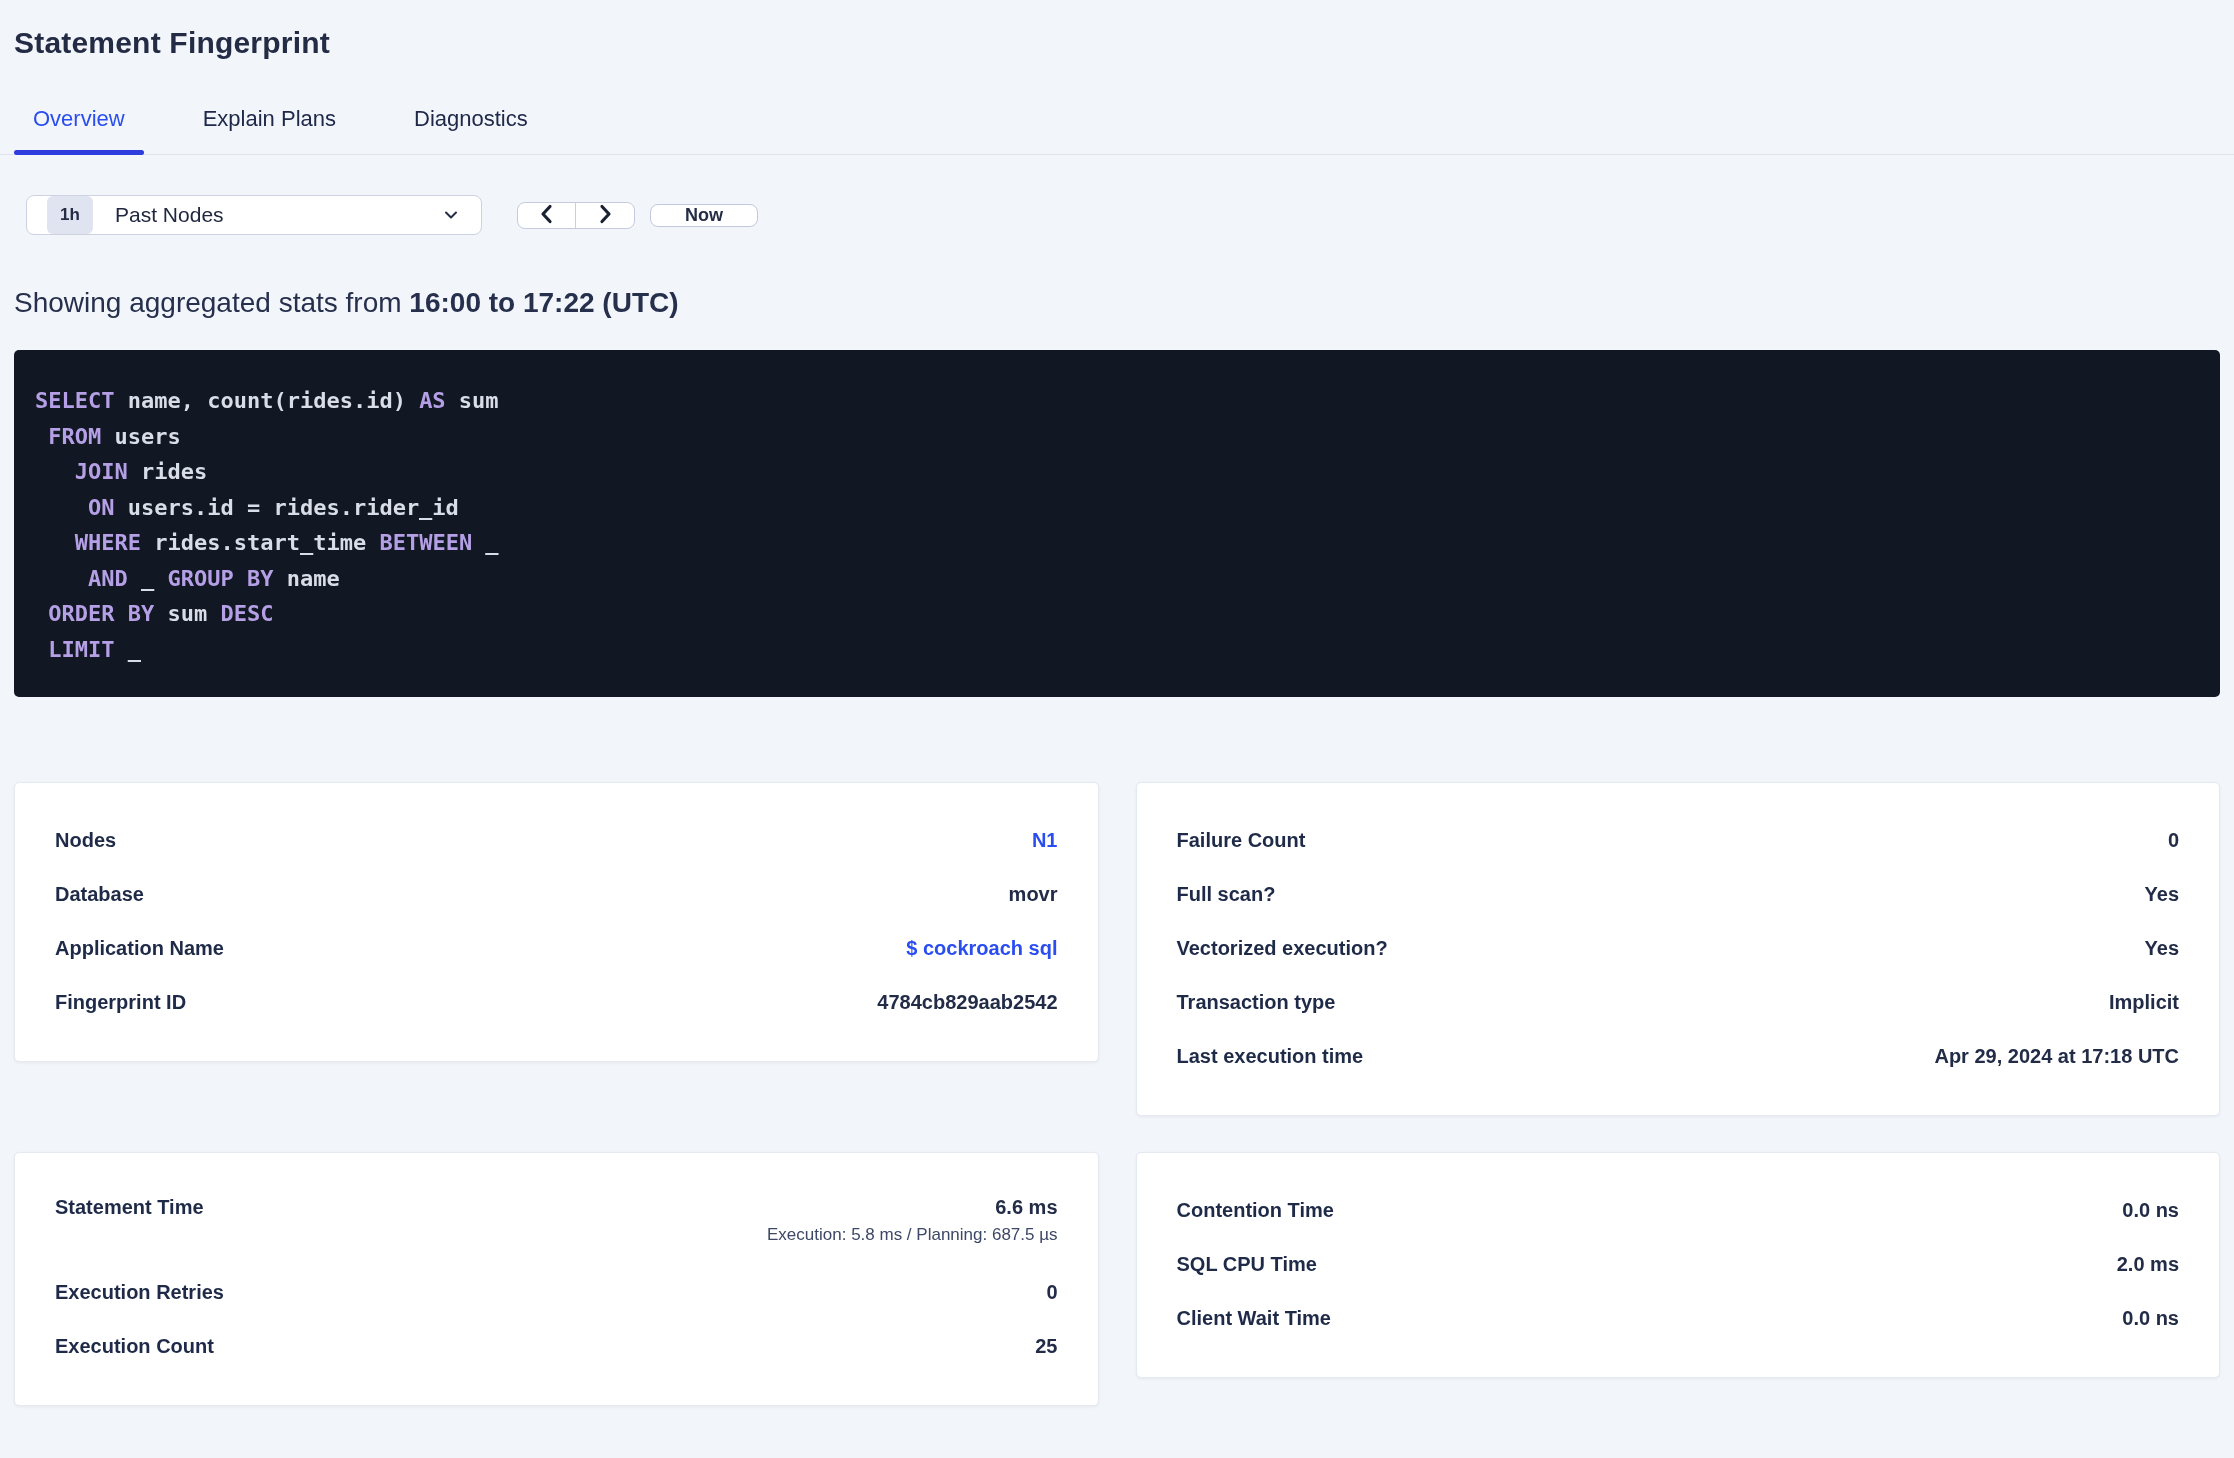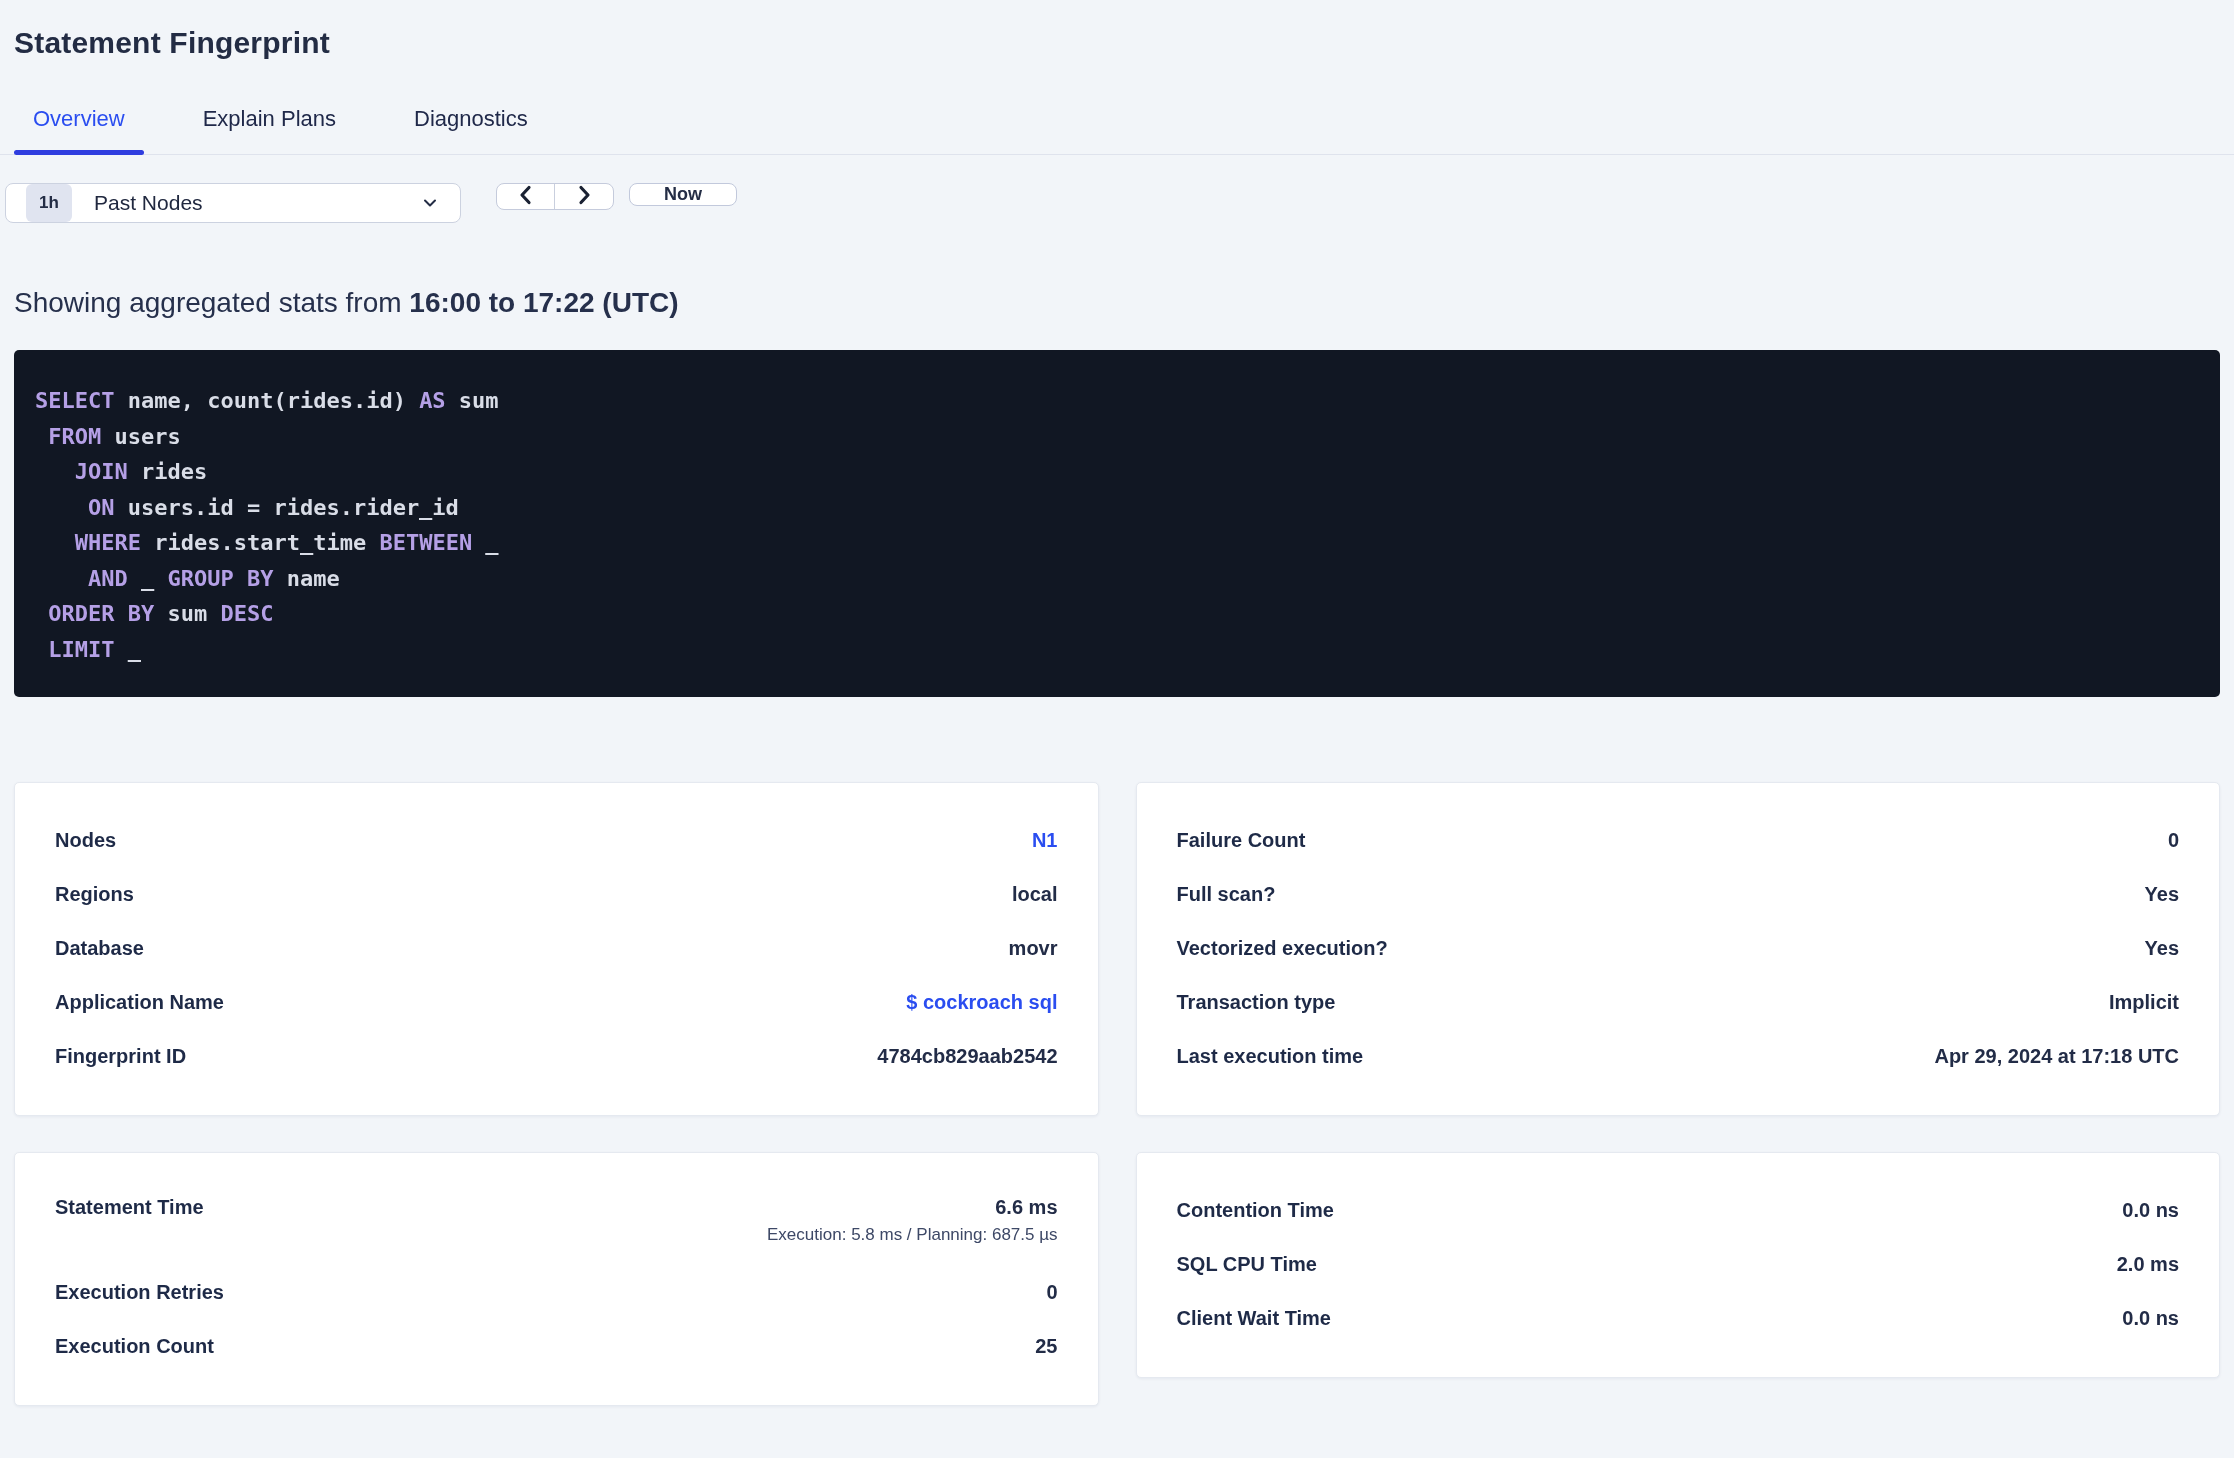--- a/index.html
+++ b/index.html
@@ -13,21 +13,21 @@
 
   
   .tabs{ margin-top:45px; padding:0 14px; border-bottom:1px solid #dfe3ed; }
   .tab{ position:relative; display:inline-block; padding:0 19px 22px; margin-right:40px;
         font-size:22px; line-height:27px; color:#20294a; cursor:pointer; }
   .tab.active{ color:#2a4df0; }
   .tab.active::after{ content:""; position:absolute; left:0; right:0; bottom:-1px; height:5px;
         background:#2f3ddf; border-radius:3px; }
 
   
-  .controls{ display:flex; align-items:flex-start; margin:28px 5px 0; height:64px; }
+  .controls{ display:flex; align-items:center; margin:28px 26px 0; height:64px; }
   .picker{ width:456px; display:flex; align-items:center; background:#fff;
         border:1px solid #ccd2e0; border-radius:8px; padding:0 20px; cursor:pointer;
         font-family:inherit; }
   .badge{ width:46px; height:38px; background:#e0e4f0; border-radius:6px; display:flex;
         align-items:center; justify-content:center; font-weight:bold; font-size:17px;
         color:#242d45; margin-right:22px; }
   .picker-label{ font-size:21px; color:#20283f; }
   .caret{ margin-left:auto; display:flex; align-items:center; color:#242d45; }
   .arrows{ margin-left:35px; display:flex; border:1px solid #c5cbdc; border-radius:8px;
         background:#fff; overflow:hidden; }
@@ -115,26 +115,20 @@
 
 <div class="cards">
   <section class="card">
       <div class="info-row">
         <span class="label">Nodes</span>
         <div class="valwrap">
           <a class="value">N1</a>
         </div>
       </div>
       <div class="info-row">
-        <span class="label">Regions</span>
-        <div class="valwrap">
-          <span class="value">local</span>
-        </div>
-      </div>
-      <div class="info-row">
         <span class="label">Database</span>
         <div class="valwrap">
           <span class="value">movr</span>
         </div>
       </div>
       <div class="info-row">
         <span class="label">Application Name</span>
         <div class="valwrap">
           <a class="value">$ cockroach sql</a>
         </div>

